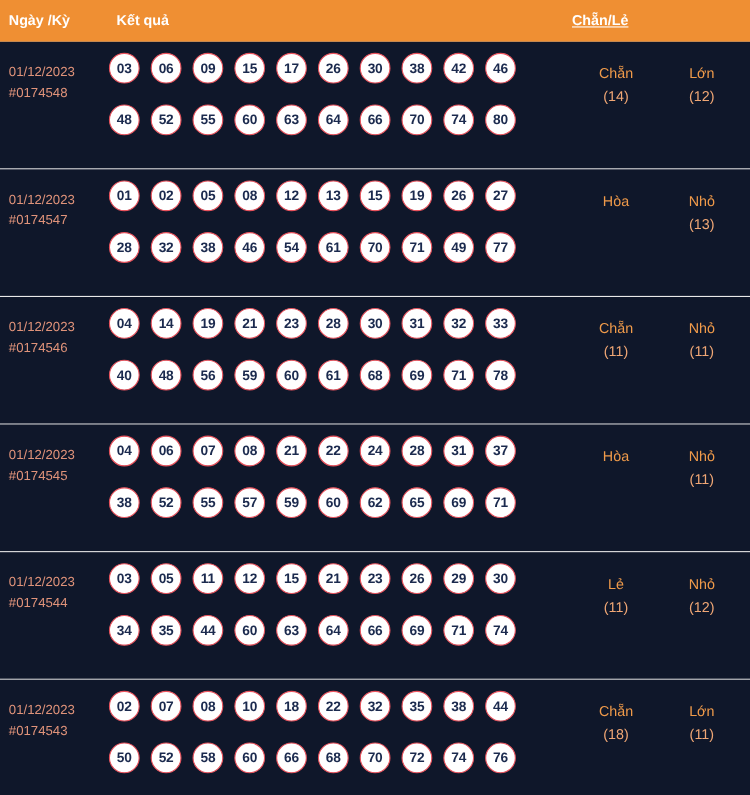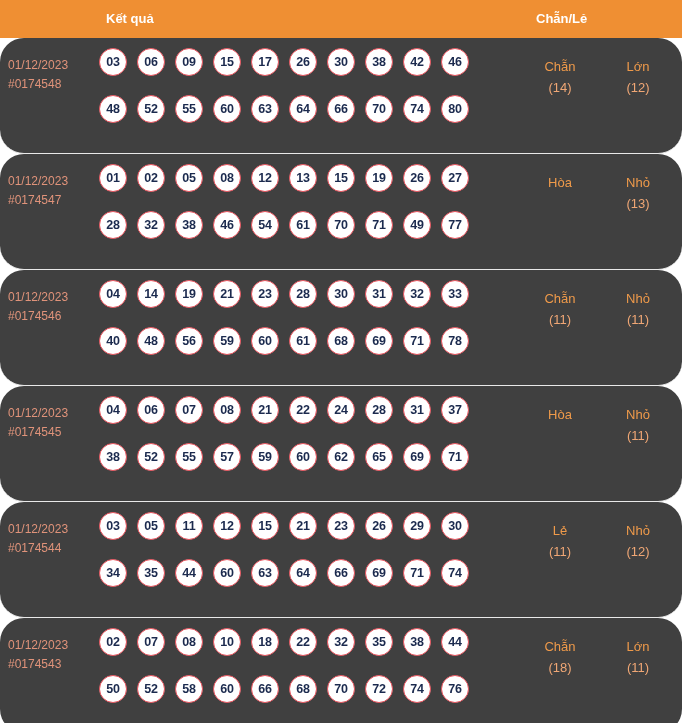--- a/index.html
+++ b/index.html
@@ -31,30 +31,29 @@
     position: absolute;
     top: 0;
     height: 38px;
     line-height: 38px;
     font-size: 13px;
     font-weight: bold;
     white-space: nowrap;
   }
   .h-date   { left: 8px; }
   .h-result { left: 106px; }
-  .h-oddeven{ left: 536px; }
+  .h-oddeven{ left: 520px; text-decoration: underline; }
   .h-bigsmall{ left: 607px; }
 
   
   .result-row {
     position: relative;
     height: 115px;
     border-bottom: 1px solid #e9e9e9;
-    background: #404040;
-    border-radius: 24px;
+    background: #0f172a;
   }
   .result-row:last-child {
     border-bottom: none;
   }
 
   .row-date {
     position: absolute;
     left: 8px;
     top: 18px;
     width: 92px;
@@ -110,20 +109,21 @@
     display: block;
     color: #f0a775;
   }
 </style>
 </head>
 <body>
 
 <div class="results-table">
 
   <div class="table-header">
+    <div class="hcell h-date">Ngày /Kỳ</div>
     <div class="hcell h-result">Kết quả</div>
     <div class="hcell h-oddeven">Chẵn/Lẻ</div>
   </div>
 
   <div id="rows-container">
       <div class="result-row">
         <div class="row-date">
           <span class="kyline">01/12/2023</span>
           <span class="kyline">#0174548</span>
         </div>

